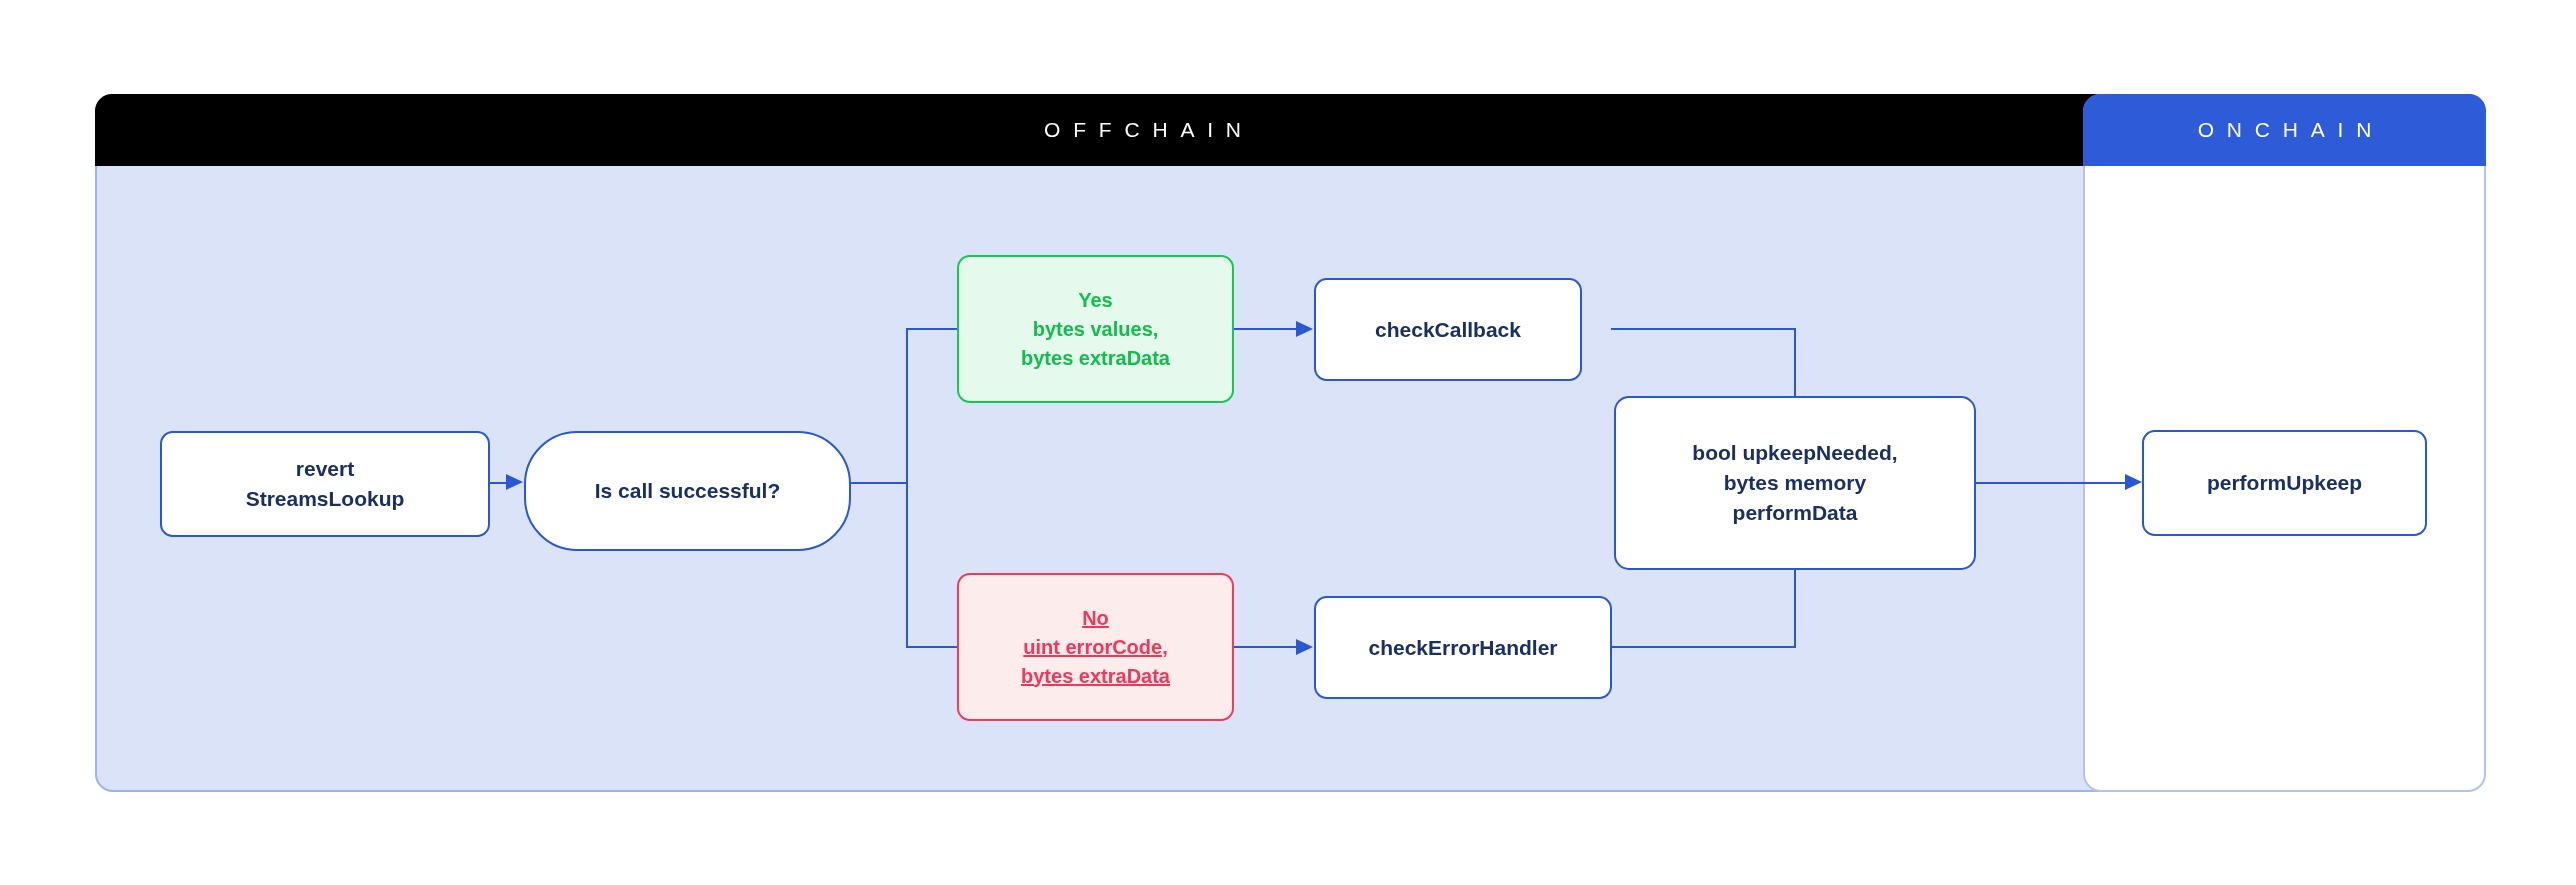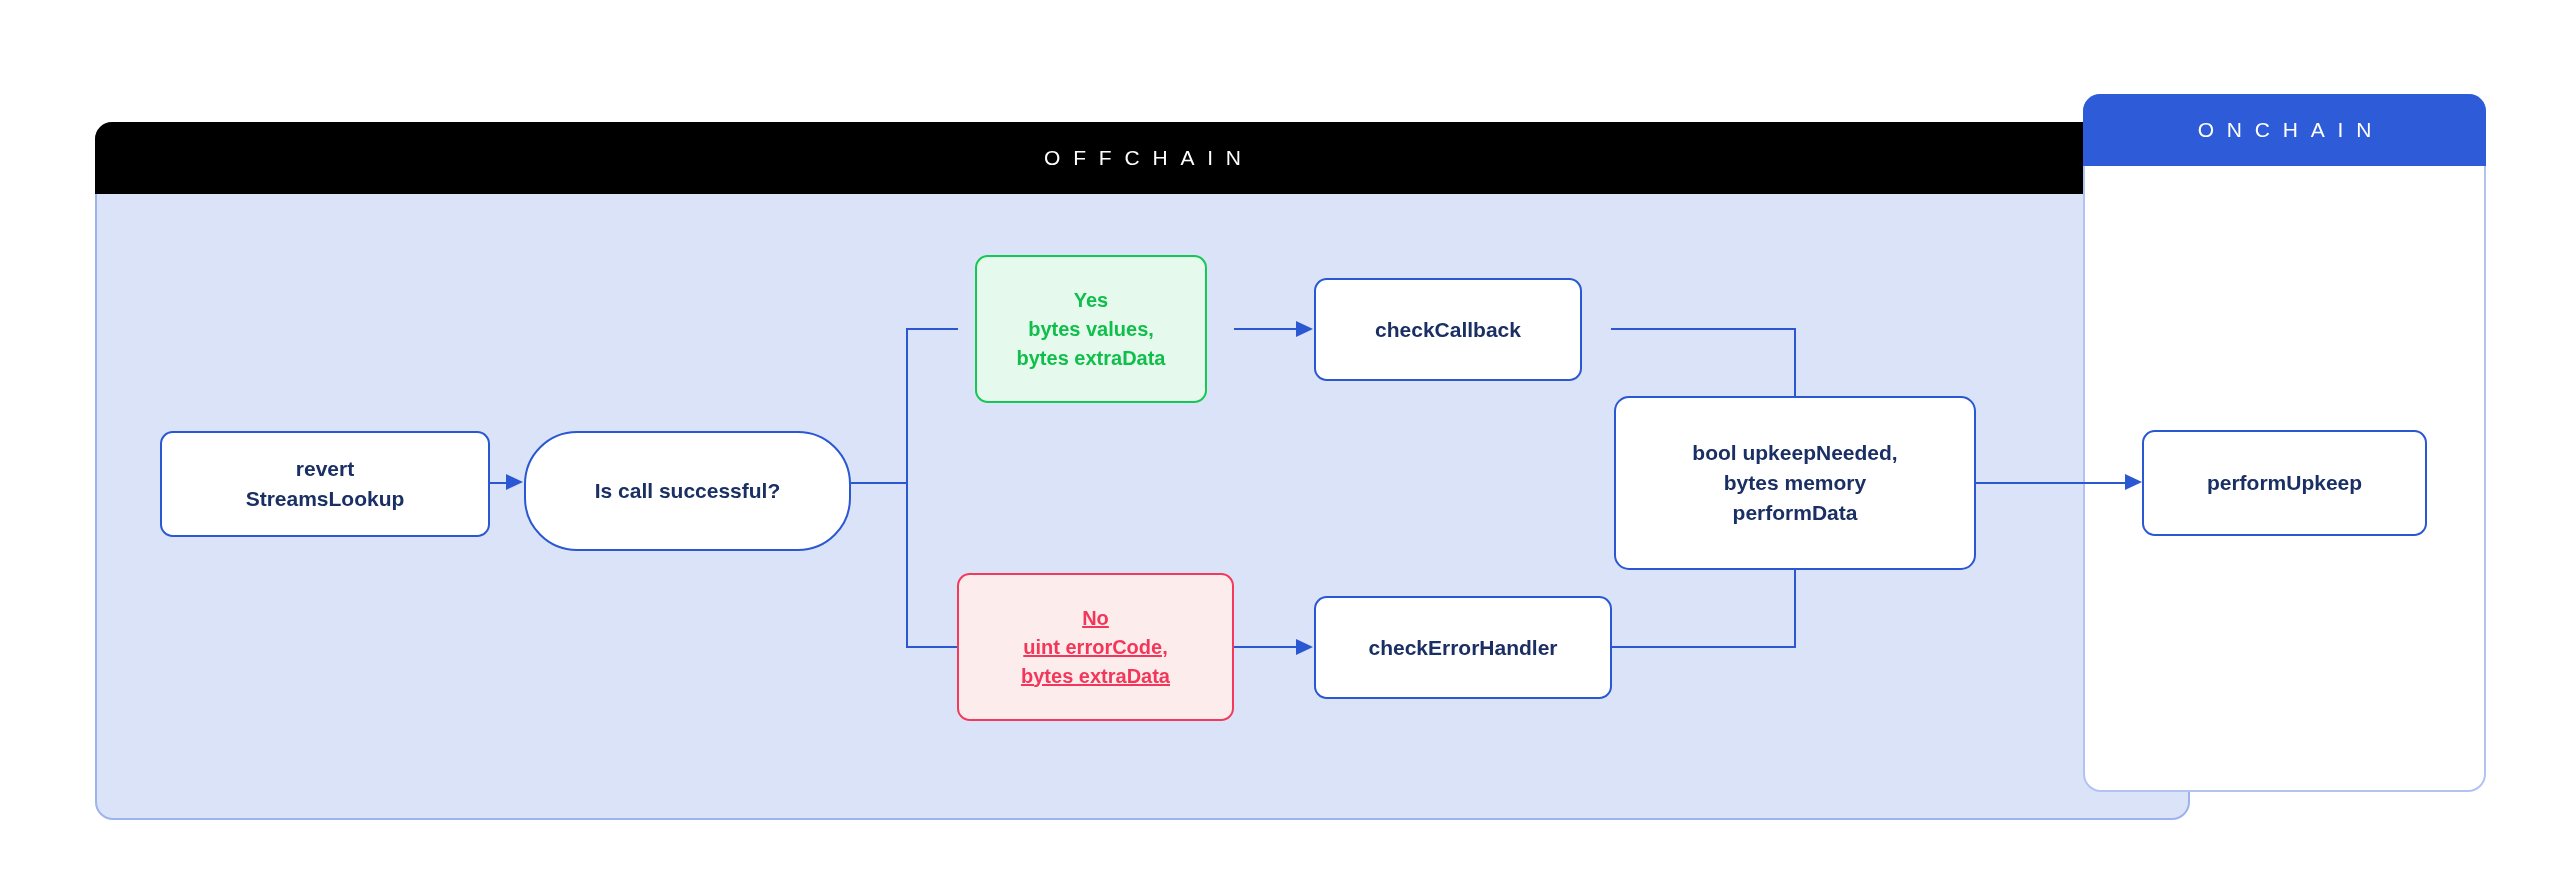--- a/index.html
+++ b/index.html
@@ -20,21 +20,20 @@
   .panel {
     position: absolute;
     box-sizing: border-box;
     border-radius: 18px;
   }
   .panel-offchain {
     left: 95px; top: 94px;
     width: 2095px; height: 698px;
     background: var(--offchain-panel-bg, #dbe3f9);
     border: 2.1px solid var(--offchain-panel-border, #9db3ec);
-    margin-top: 28px;
   }
   .panel-onchain {
     left: 2083px; top: 94px;
     width: 403px; height: 698px;
     background: var(--onchain-panel-bg, #ffffff);
     border: 2.1px solid var(--onchain-panel-border, #b3c3f1);
   }
   .panel-header {
     position: absolute;
     left: -2.1px; top: -2.1px;
@@ -136,21 +135,21 @@
   <div class="line" style="left:1794px; top:570px; width:2.1px;   height:78px;"></div>
 
   <div class="line" style="left:1976px; top:482px;  width:149px; height:2.1px;"></div>
   <div class="arrow-right" style="left:2125px; top:474px;"></div>
 
   <div class="node" style="left:160px; top:431px; width:330px; height:106px;">revert
 StreamsLookup</div>
 
   <div class="node decision" style="left:524px; top:431px; width:327px; height:120px;">Is call successful?</div>
 
-  <div class="node success" style="left:957px; top:255px; width:232px; height:148px;margin-left:18px;">Yes
+  <div class="node success" style="left:957px; top:255px; width:277px; height:148px;">Yes
 bytes values,
 bytes extraData</div>
 
   <div class="node error" style="left:957px; top:573px; width:277px; height:148px;text-decoration:underline;">No
 uint errorCode,
 bytes extraData</div>
 
   <div class="node" style="left:1314px; top:278px; width:268px; height:103px;">checkCallback</div>
 
   <div class="node" style="left:1314px; top:596px; width:298px; height:103px;">checkErrorHandler</div>

